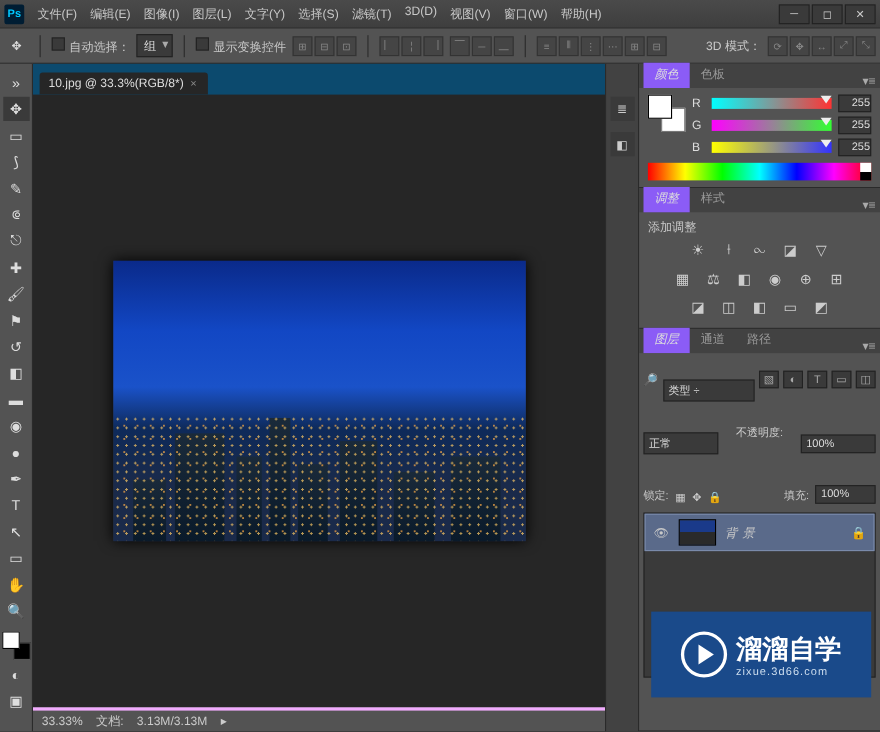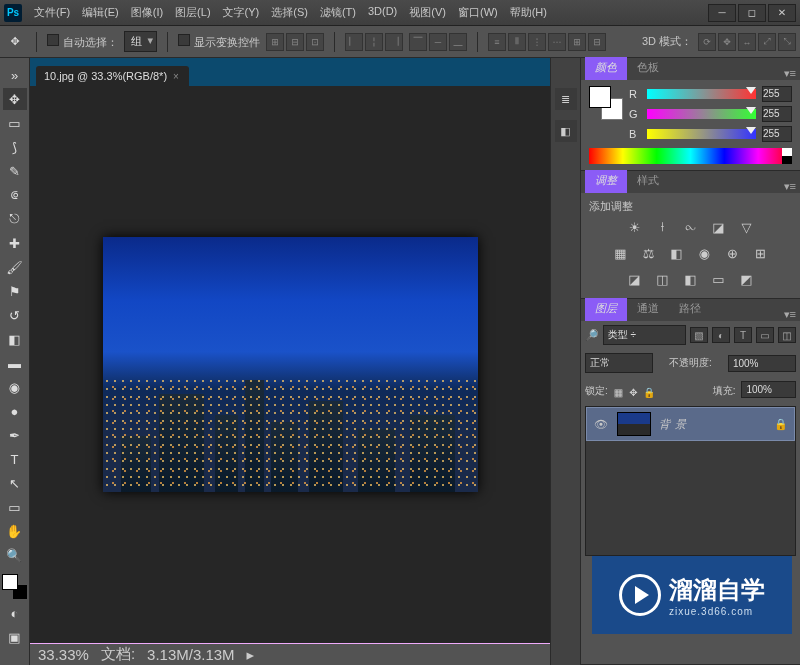--- a/index.html
+++ b/index.html
@@ -32,21 +32,21 @@
   .buildings { position:absolute; bottom:0; left:0; right:0; height:55%; }
   .bld { position:absolute; bottom:0; background: linear-gradient(#1a2a3a,#0a1a2a); }
   .lights { position:absolute; bottom:0; left:0; right:0; height:45%;
     background-image:
       radial-gradient(#ffcc66 1px, transparent 1px),
       radial-gradient(#ffaa44 1px, transparent 1px);
     background-size: 8px 8px, 12px 12px;
     background-position: 0 0, 4px 4px;
     opacity:0.7;
   }
-  .statusbar { height:22px; background:#535353; border-top:1px solid #f0abfc; display:flex; align-items:center; padding:0 8px; gap:12px; font-size:15px; color:#ccc; }
+  .statusbar { height:22px; background:#535353; border-top:3px solid #f0abfc; display:flex; align-items:center; padding:0 8px; gap:12px; font-size:11px; color:#ccc; }
   .dock-strip { width:30px; background:#424242; border-left:1px solid #2a2a2a; display:flex; flex-direction:column; align-items:center; padding-top:30px; gap:10px; }
   .dock-icon { width:22px; height:22px; display:flex; align-items:center; justify-content:center; color:#ccc; background:#3a3a3a; }
   .panels { width:220px; background:#535353; border-left:1px solid #2a2a2a; display:flex; flex-direction:column; }
   .panel-group { border-bottom:1px solid #2a2a2a; }
   .panel-tabs { display:flex; background:#424242; height:22px; align-items:flex-end; padding-left:4px; }
   .panel-tab { padding:3px 10px; font-size:11px; color:#999; cursor:default; border-bottom:2px solid transparent; }
   .panel-tab.active { background:#8b5cf6; color:#ddd;font-style:italic; }
   .panel-menu { margin-left:auto; width:20px; text-align:center; color:#aaa; cursor:default; }
   .panel-body { padding:6px 8px; }
   .color-pick { display:flex; gap:6px; }
@@ -54,27 +54,27 @@
   .fgbg-big .fg { position:absolute; top:0; left:0; width:22px; height:22px; background:#fff; border:1px solid #000; }
   .fgbg-big .bg { position:absolute; bottom:0; right:0; width:22px; height:22px; background:#fff; border:1px solid #777; }
   .sliders { flex:1; display:flex; flex-direction:column; gap:4px; }
   .slider-row { display:flex; align-items:center; gap:6px; }
   .slider-row label { width:12px; color:#ddd; }
   .slider-track { flex:1; height:10px; position:relative; }
   .track-r { background: linear-gradient(to right,#0ff,#f33); }
   .track-g { background: linear-gradient(to right,#f0f,#3f3); }
   .track-b { background: linear-gradient(to right,#ff0,#33f); }
   .slider-thumb { position:absolute; right:0; top:-2px; width:0; height:0; border-left:5px solid transparent; border-right:5px solid transparent; border-top:7px solid #eee; }
-  .val-box { width:30px; height:16px; background:#3a3a3a; border:1px solid #222; color:#ddd; text-align:left; font-size:10px; line-height:14px; }
+  .val-box { width:30px; height:16px; background:#3a3a3a; border:1px solid #222; color:#ddd; text-align:right; font-size:10px; line-height:14px; }
   .spectrum { height:16px; margin-top:6px; background: linear-gradient(to right, #f00,#ff0,#0f0,#0ff,#00f,#f0f,#f00); position:relative; }
   .spectrum::after { content:""; position:absolute; right:0; top:0; width:10px; height:100%; background:linear-gradient(#fff 50%, #000 50%); }
   .adjust-grid { display:flex; flex-wrap:wrap; gap:8px; padding:4px 0; }
   .adj-ic { width:20px; height:18px; display:flex; align-items:center; justify-content:center; color:#ccc; font-size:13px; }
   .layer-top { display:flex; align-items:center; gap:4px; padding:4px; }
-  .type-select { flex:1; background:#3a3a3a; border:1px solid #222; padding:2px 4px; color:#ddd; font-size:10px; position:relative; }
+  .type-select { flex:1; background:#3a3a3a; border:1px solid #222; padding:2px 4px; color:#ddd; font-size:10px; position:relative;margin-top:20px; }
   .filter-ic { width:18px; height:16px; background:#3a3a3a; border:1px solid #222; display:flex; align-items:center; justify-content:center; color:#aaa; font-size:10px; }
   .blend-row { display:flex; align-items:center; gap:16px; padding:4px; font-size:10px; color:#ccc; }
   .lock-row { display:flex; align-items:flex-end; gap:6px; padding:4px; font-size:10px; color:#ccc; }
   .layer-list { background:#3a3a3a; border:1px solid #222; margin:4px; min-height:150px; }
   .layer-row { display:flex; align-items:center; padding:4px 6px; gap:8px; background:#5a6a8a; border:1px solid #7a8aaa; }
   .eye-ic { width:16px; text-align:center; }
   .layer-thumb { width:34px; height:24px; background:linear-gradient(#1a3a8a 50%,#2a2a2a 50%); border:1px solid #000; }
   .layer-name { flex:1; font-style:italic; letter-spacing:1px; }
   .lock-ic { color:#aaa; }
   .watermark { position:absolute; right:8px; bottom:30px; width:200px; height:78px; background:#1a4a8a; display:flex; align-items:center; justify-content:center; gap:8px; color:#fff; font-size:24px; font-weight:bold; }

